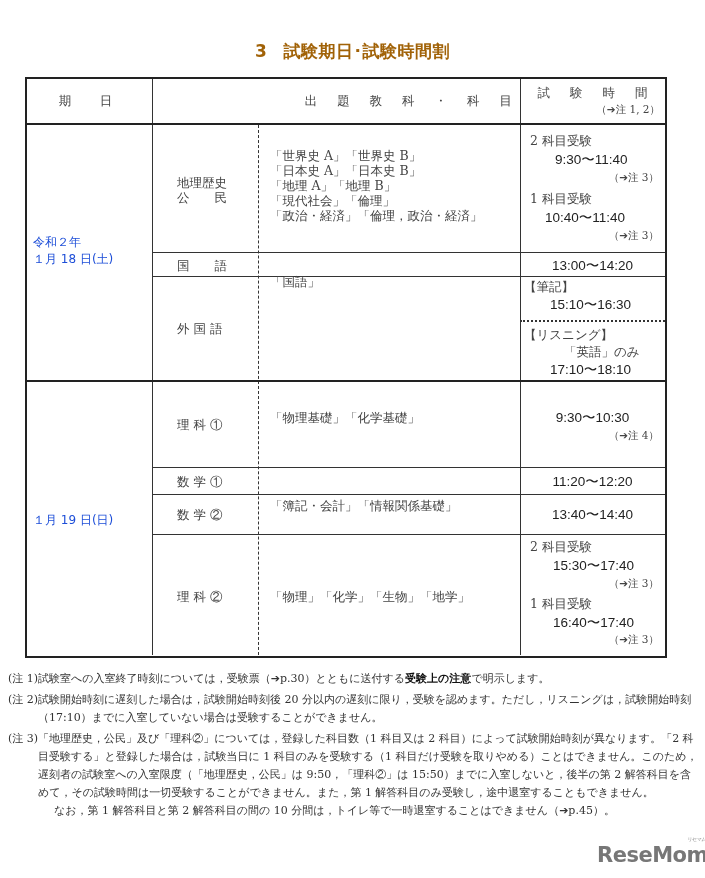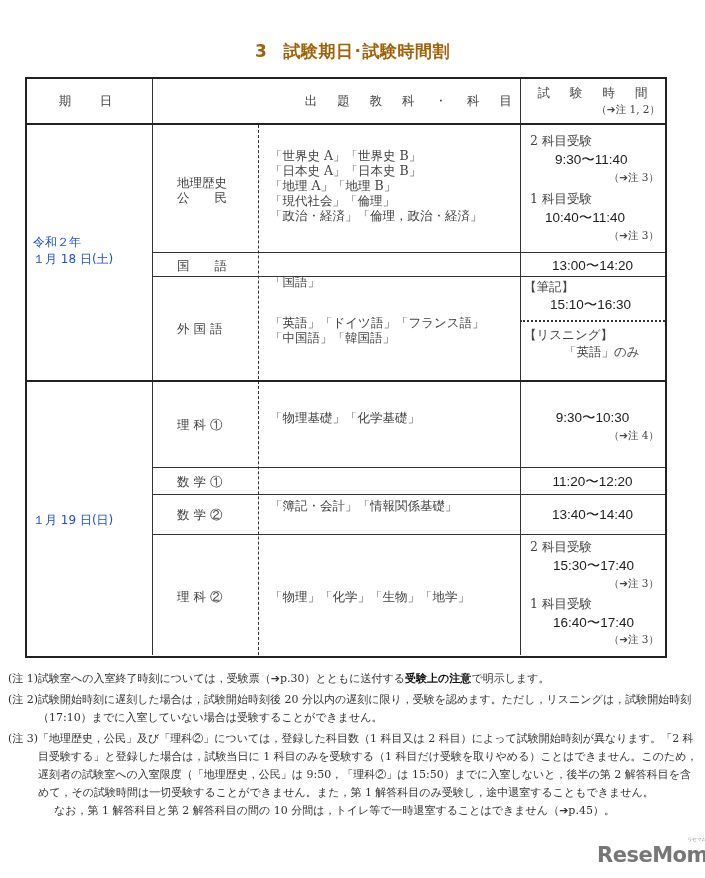--- a/index.html
+++ b/index.html
@@ -95,31 +95,28 @@
     <div class="cell" style="padding-left:10px; margin-top:6px;">1 科目受験</div>
     <div class="time" style="padding-left:25px; margin-top:3px;">10:40〜11:40</div>
     <div class="note-ref" style="padding-right:6px; margin-top:2px;">（➔注 3）</div>
   </div>
 
   <div class="abs cell" style="left:150px; top:179px; width:80px;">国　　語</div>
   <div class="abs cell" style="left:243px; top:179px; width:245px;margin-top:16px;">「国語」</div>
   <div class="abs time" style="left:493px; top:178px; width:145px; text-align:center;">13:00〜14:20</div>
 
   <div class="abs cell" style="left:150px; top:242px; width:80px;">外 国 語</div>
-  <div class="abs cell" style="left:243px; top:236px; width:245px;">
-    <div>「英語」「ドイツ語」「フランス語」</div>
-    <div>「中国語」「韓国語」</div>
-  </div>
   <div class="abs" style="left:493px; top:200px; width:145px;">
     <div class="cell" style="padding-left:4px;">【筆記】</div>
     <div class="time" style="padding-left:30px; margin-top:2px;">15:10〜16:30</div>
   </div>
   <div class="abs" style="left:493px; top:248px; width:145px;">
     <div class="cell" style="padding-left:4px;">【リスニング】</div>
     <div class="cell" style="padding-left:44px; margin-top:2px;">「英語」のみ</div>
+    <div class="time" style="padding-left:30px; margin-top:2px;">17:10〜18:10</div>
   </div>
 
   <div class="abs date" style="left:6px; top:433px; width:118px;">１月 19 日(日)</div>
 
   <div class="abs cell" style="left:150px; top:338px; width:80px;">理 科 ①</div>
   <div class="abs cell" style="left:243px; top:331px; width:245px;">
     <div>「物理基礎」「化学基礎」</div>
   </div>
   <div class="abs" style="left:493px; top:330px; width:145px;">
     <div class="time" style="text-align:center;">9:30〜10:30</div>

